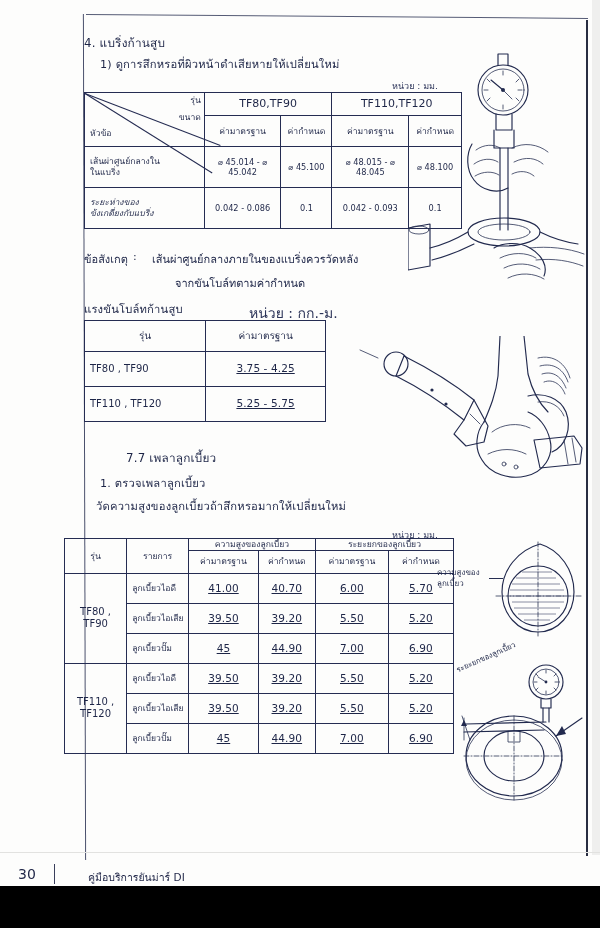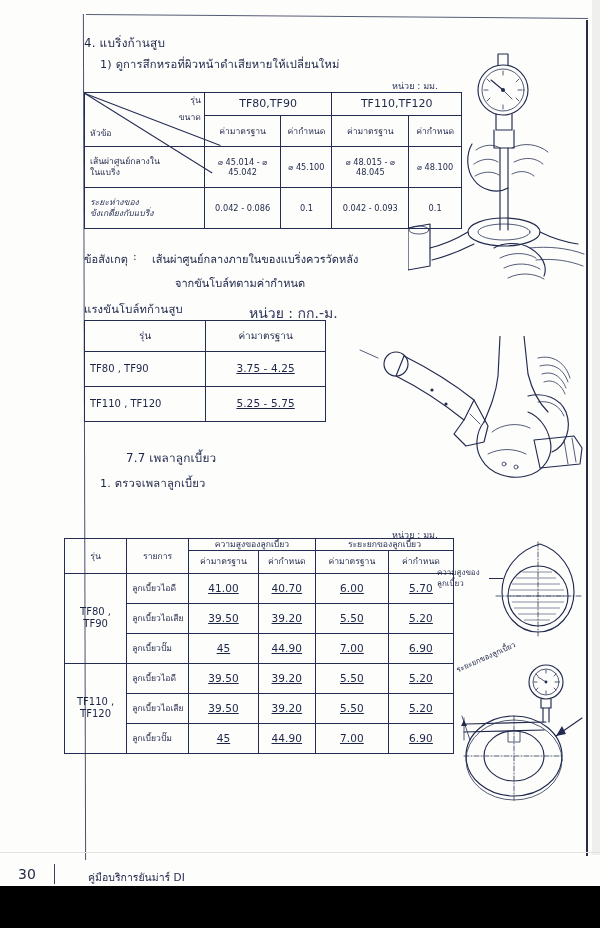--- a/index.html
+++ b/index.html
@@ -272,20 +272,21 @@
       </tr>
       <tr>
         <td class="lbl-left model-cell" style="height:34px;">TF110 , TF120</td>
         <td class="num">5.25 - 5.75</td>
       </tr>
     </tbody>
   </table>
 
   <div class="hdg lvl1" style="left:78px; top:448px;margin-left:48px;">7.7  เพลาลูกเบี้ยว</div>
   <div class="hdg lvl2" style="left:100px; top:474px;">1. ตรวจเพลาลูกเบี้ยว</div>
+  <div class="hdg lvl2" style="left:96px; top:497px;">วัดความสูงของลูกเบี้ยวถ้าสึกหรอมากให้เปลี่ยนใหม่</div>
 
   <div class="unit-label" style="left:392px; top:528px;">หน่วย : มม.</div>
 
   <table class="spec" id="tbl-cam" style="left:64px; top:538px; width:390px;">
     <tbody>
       <tr>
         <td rowspan="2" style="width:62px; height:26px;" class="thai-sm">รุ่น</td>
         <td rowspan="2" style="width:62px;" class="thai-sm">รายการ</td>
         <td colspan="2" class="thai-sm">ความสูงของลูกเบี้ยว</td>
         <td colspan="2" class="thai-sm">ระยะยกของลูกเบี้ยว</td>

